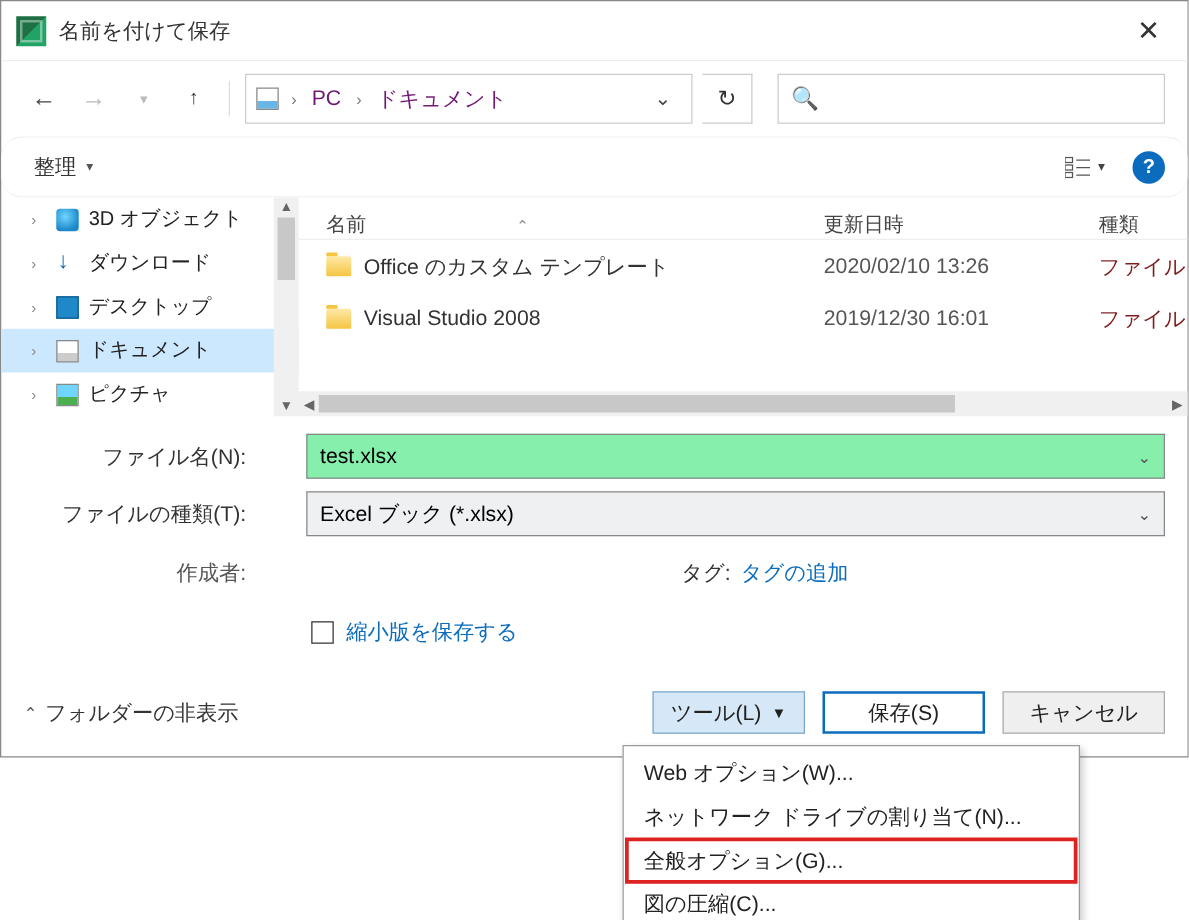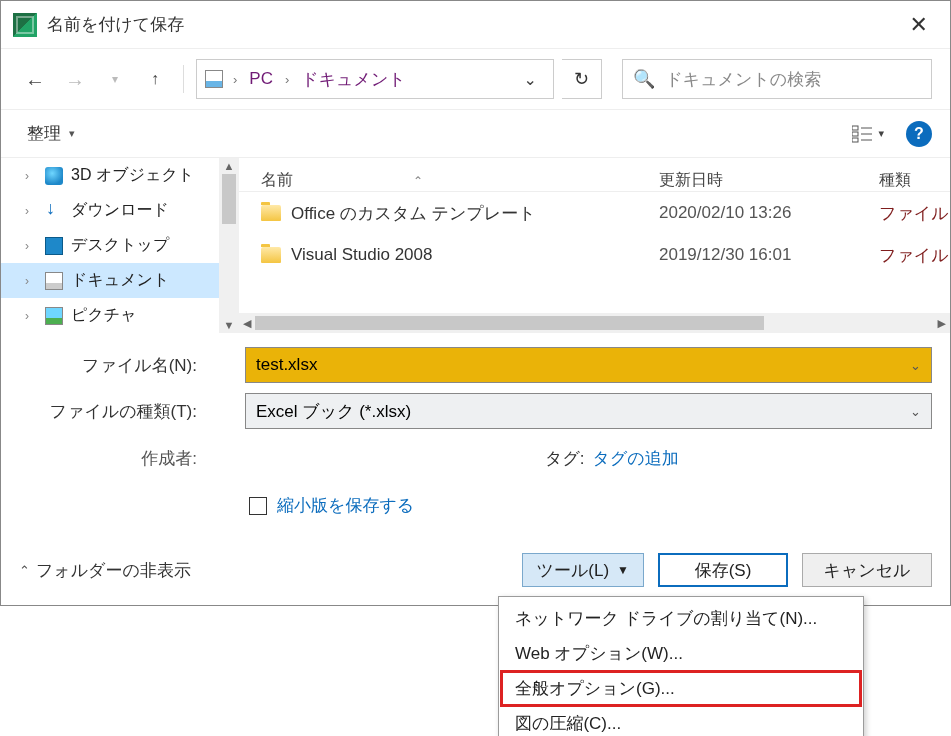--- a/index.html
+++ b/index.html
@@ -24,21 +24,21 @@
 .addr-chev { color:#777; font-size:13px; padding:0 4px; }
 .addr-seg { font-size:17px; color:#701a75; padding:2px 2px; }
 .addr-drop { margin-left:auto; color:#444; padding:4px 8px; }
 
 .refresh-box { width:40px; height:40px; border:1px solid #ccc; border-left:none; display:flex; align-items:center; justify-content:center; color:#333; font-size:18px; }
 
 .search-box { width:310px; height:40px; border:1px solid #ccc; margin-left:12px; display:flex; align-items:center; padding:0 10px; gap:10px; color:#888; }
 .search-box .mag { font-size:18px; color:#888; }
 .search-box .ph { font-size:17px; }
 
-.toolbar { display:flex; align-items:center; padding:6px 18px; background:#fff; border-top:1px solid #eee; border-bottom:1px solid #eee; }
+.toolbar { display:flex; align-items:center; padding:6px 18px; background:#fff; border-top:1px solid #eee; border-bottom:1px solid #eee;border-radius:17px; }
 .tool-btn { font-size:17px; color:#333; padding:6px 8px; display:flex; align-items:center; gap:4px; }
 .tool-drop::after { content:"▾"; font-size:11px; color:#555; margin-left:4px; }
 .tool-spacer { flex:1; }
 .view-btn { display:flex; align-items:center; gap:4px; color:#444; padding:4px 6px; }
 .help-btn { width:26px; height:26px; border-radius:50%; background:#0b6cbd; color:#fff; display:flex; align-items:center; justify-content:center; font-weight:bold; font-size:16px; margin-left:16px; }
 
 .body-area { display:flex; height:175px; }
 .tree { width:238px; position:relative; }
 .tree-item { display:flex; align-items:center; height:35px; padding-left:24px; font-size:16px; color:#222; gap:8px; }
 .tree-item.sel { background:#cce8ff; }
@@ -68,21 +68,21 @@
 .list-row .cell-type { flex:1; color:#7f1d1d; }
 
 .list-hscroll { position:absolute; left:0; right:0; bottom:0; height:20px; background:#f0f0f0; display:flex; align-items:center; }
 .list-hscroll .arr { font-size:11px; color:#666; padding:0 4px; }
 .list-hscroll .track { flex:1; position:relative; height:14px; }
 .list-hscroll .thumb { position:absolute; left:0; width:75%; height:14px; background:#c8c8c8; }
 
 .form-area { padding:14px 18px 12px 18px; }
 .form-row { display:flex; align-items:center; margin-bottom:10px;gap:40px; }
 .form-label { width:186px; text-align:right; font-size:17px; color:#333; padding-right:8px; }
-.form-field { flex:1; height:36px; border:1px solid #888; display:flex; align-items:center; padding:0 10px; font-size:17px; background:#eab308; }
+.form-field { flex:1; height:36px; border:1px solid #888; display:flex; align-items:center; padding:0 10px; font-size:17px; background:#86efac; }
 .form-field.combo { background:#eef0f2; }
 .form-field .dd { margin-left:auto; color:#555; font-size:13px; }
 .meta-row { display:flex; align-items:center; margin-top:18px; }
 .meta-label { width:186px; text-align:right; font-size:17px; color:#555; padding-right:8px; }
 .meta-gap { width:340px; }
 .meta-tag-label { font-size:17px; color:#333; margin-right:8px; }
 .meta-tag-link { font-size:17px; color:#0b6cbd; }
 
 .thumb-row { display:flex; align-items:center; margin-top:24px; padding-left:230px; gap:10px; }
 .checkbox { width:18px; height:18px; border:1px solid #333; background:#fff; }
@@ -122,21 +122,20 @@
       <div class="addr-icon"></div>
       <span class="addr-chev">›</span>
       <span class="addr-seg">PC</span>
       <span class="addr-chev">›</span>
       <span class="addr-seg">ドキュメント</span>
       <span class="addr-drop">⌄</span>
     </div>
     <div class="refresh-box">↻</div>
     <div class="search-box">
       <span class="mag">🔍</span>
-      <span class="ph">ドキュメントの検索</span>
     </div>
   </div>
 
   <div class="toolbar">
     <div class="tool-btn tool-drop">整理</div>
     <div class="tool-spacer"></div>
     <div class="view-btn">
       <svg width="22" height="18" viewBox="0 0 22 18">
           <rect x="0" y="1" width="6" height="4" fill="none" stroke="#555"></rect>
           <rect x="0" y="7" width="6" height="4" fill="none" stroke="#555"></rect>
@@ -257,17 +256,17 @@
       <span>ツール(L)</span>
       <span class="dd">▼</span>
     </div>
     <div class="save-btn">保存(S)</div>
     <div class="cancel-btn">キャンセル</div>
   </div>
 
 </div>
 
 <div class="popup-menu">
+  <div class="popup-item">Web オプション(W)...</div>
   <div class="popup-item">ネットワーク ドライブの割り当て(N)...</div>
-  <div class="popup-item">Web オプション(W)...</div>
   <div class="popup-item highlight">全般オプション(G)...</div>
   <div class="popup-item">図の圧縮(C)...</div>
 </div>
 
 </body></html>

